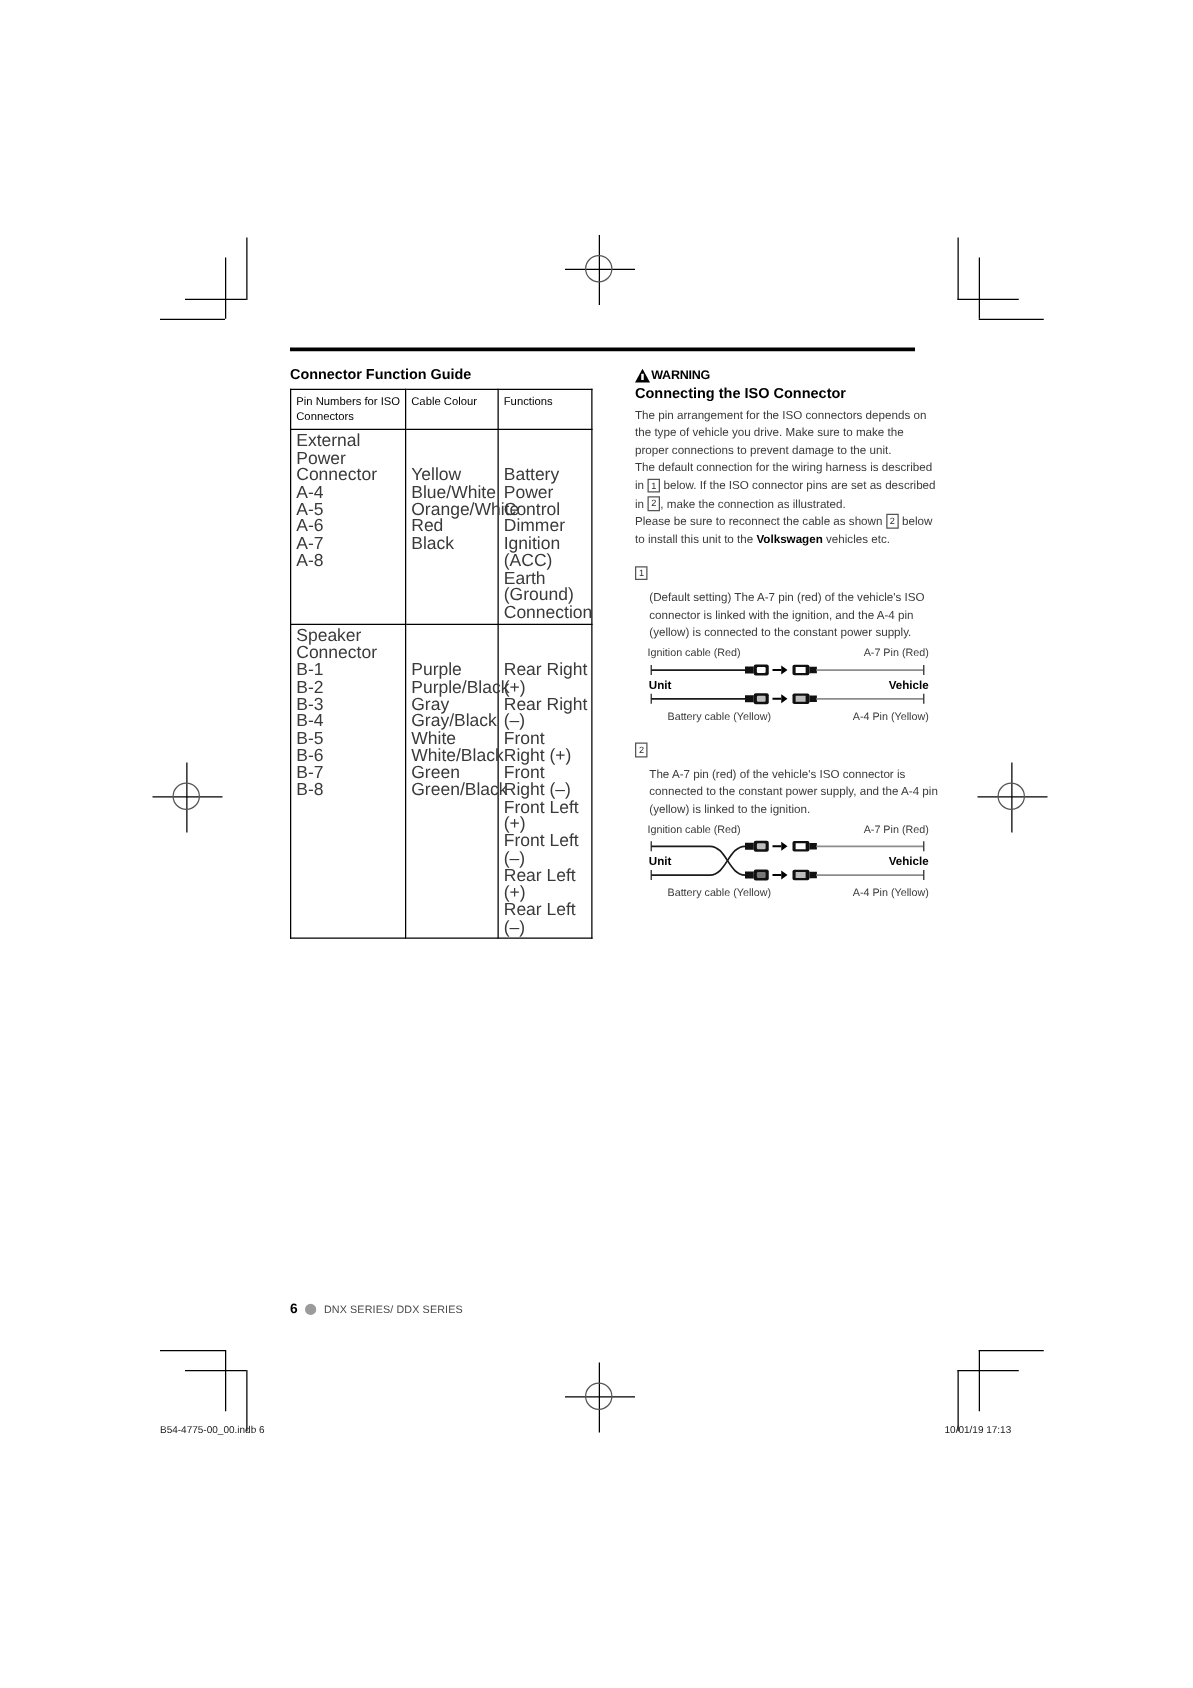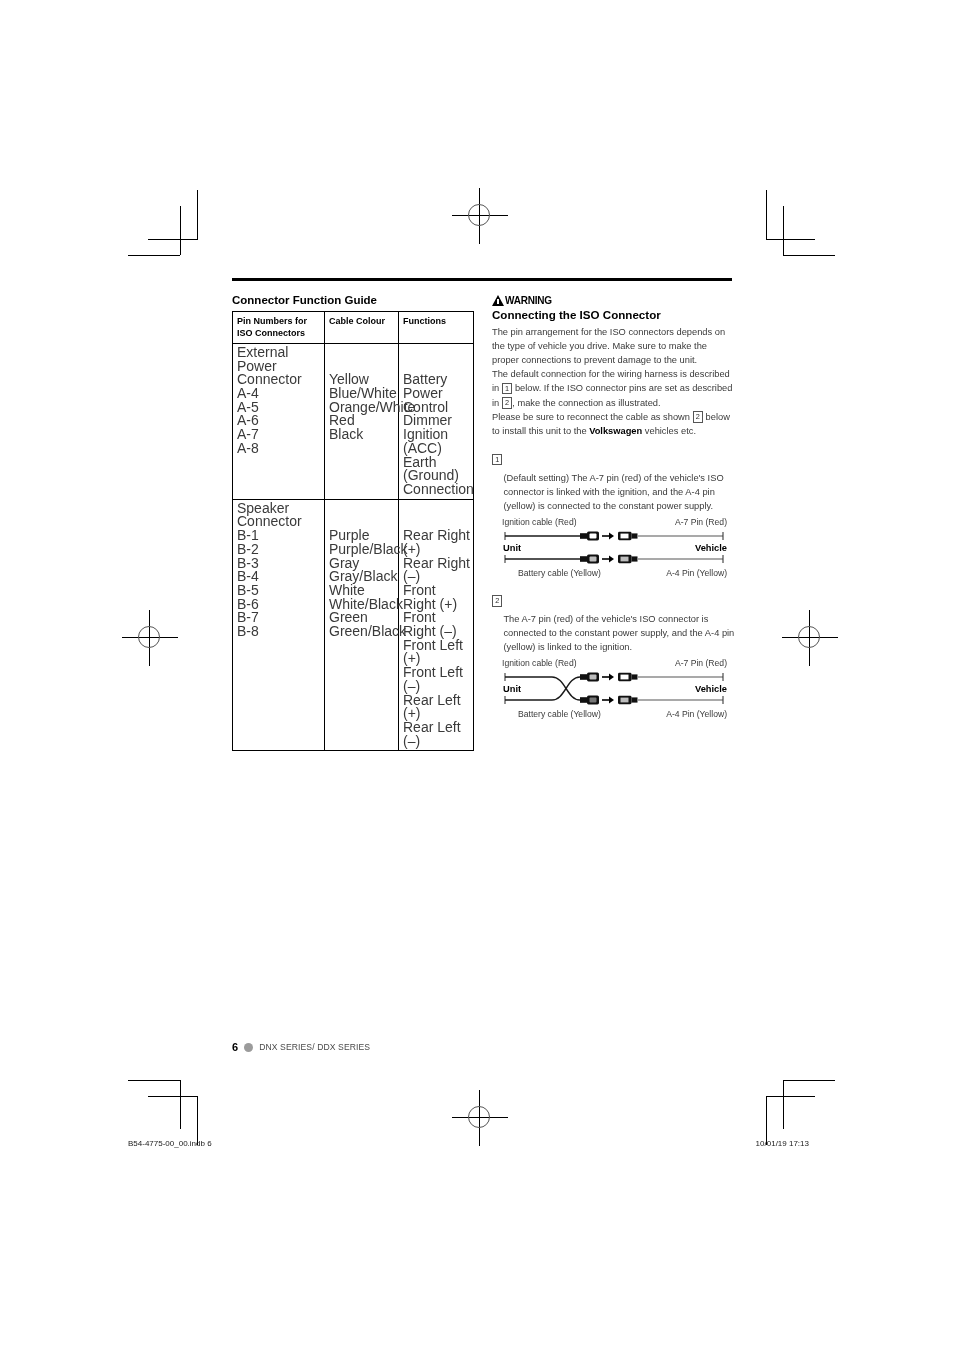--- a/index.html
+++ b/index.html
@@ -46,21 +46,21 @@
   }
   .title-rule {
     height: 2.6px;
     background: #000;
     width: 500px;
     margin-bottom: 12px;
   }
 
   .cols {
     display: flex;
-    gap: 0;
+    gap: 16px;
   }
   .col-left { width: 246px; flex: 0 0 246px; }
   .col-right { width: 244px; flex: 0 0 244px; margin-left: 14px; }
 
   h2.sec-title {
     font-size: 11.5px;
     font-weight: bold;
     margin: 0 0 4px 0;
     line-height: 1.25;
     color: #000;
@@ -77,21 +77,21 @@
     border: 1px solid #000;
     padding: 2px 3px 2px 4px;
     vertical-align: top;
     font-size: 14px;
     line-height: 13.7px;
     color: #3a3a3a;
     font-weight: normal;
     text-align: left;
   }
   table.pin-table th {
-    font-weight: bold;
+    font-weight: normal;
     color: #000;
     font-size: 9px;
     line-height: 12.5px;
     padding-top: 3px;
     padding-bottom: 3px;
   }
   .c1 { width: 92px; }
   .c2 { width: 74px; }
   .c3 { width: 75px; }
   .cellrow { white-space: pre-line; }

